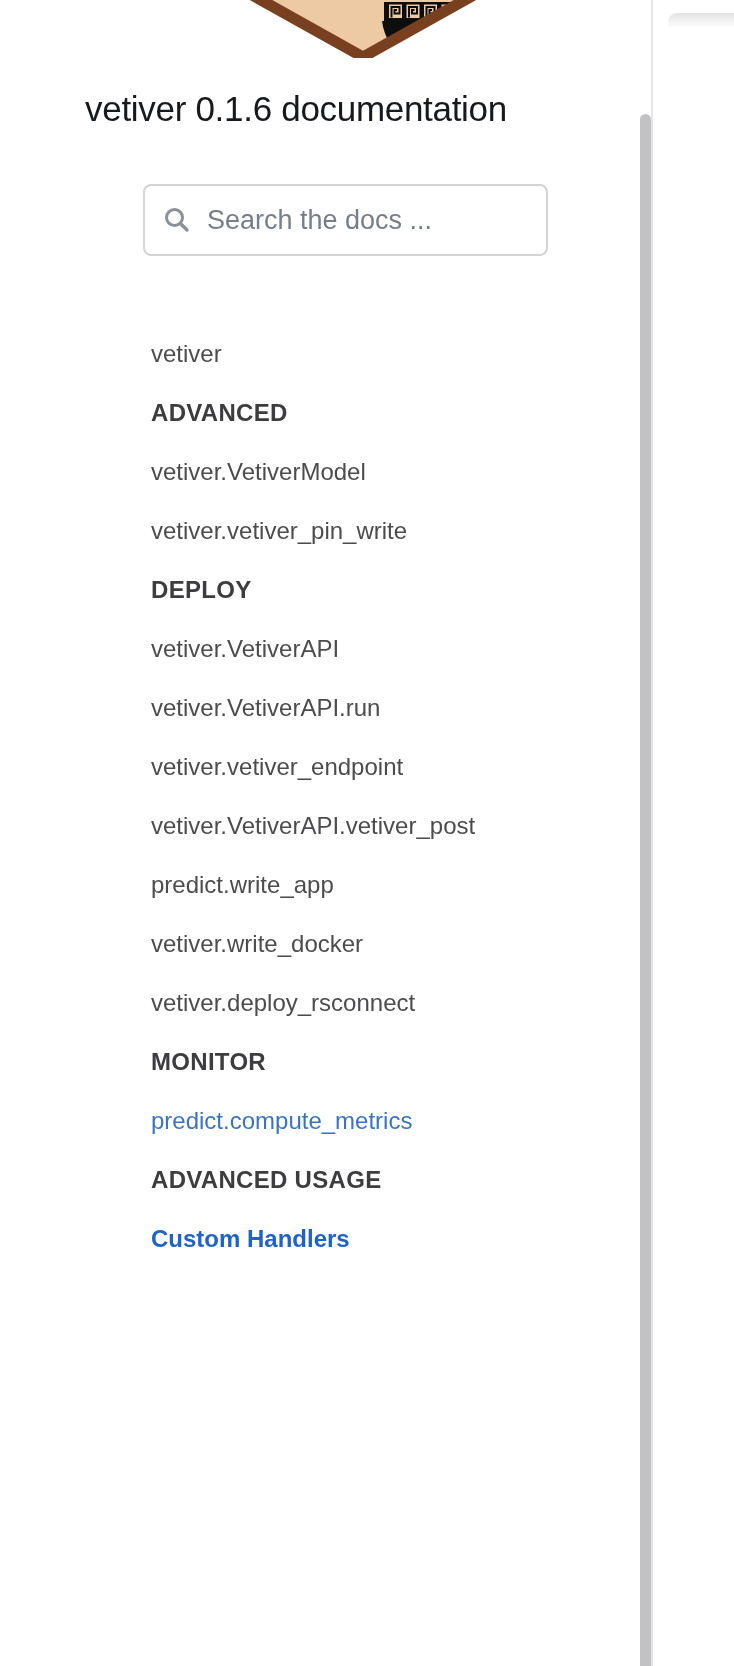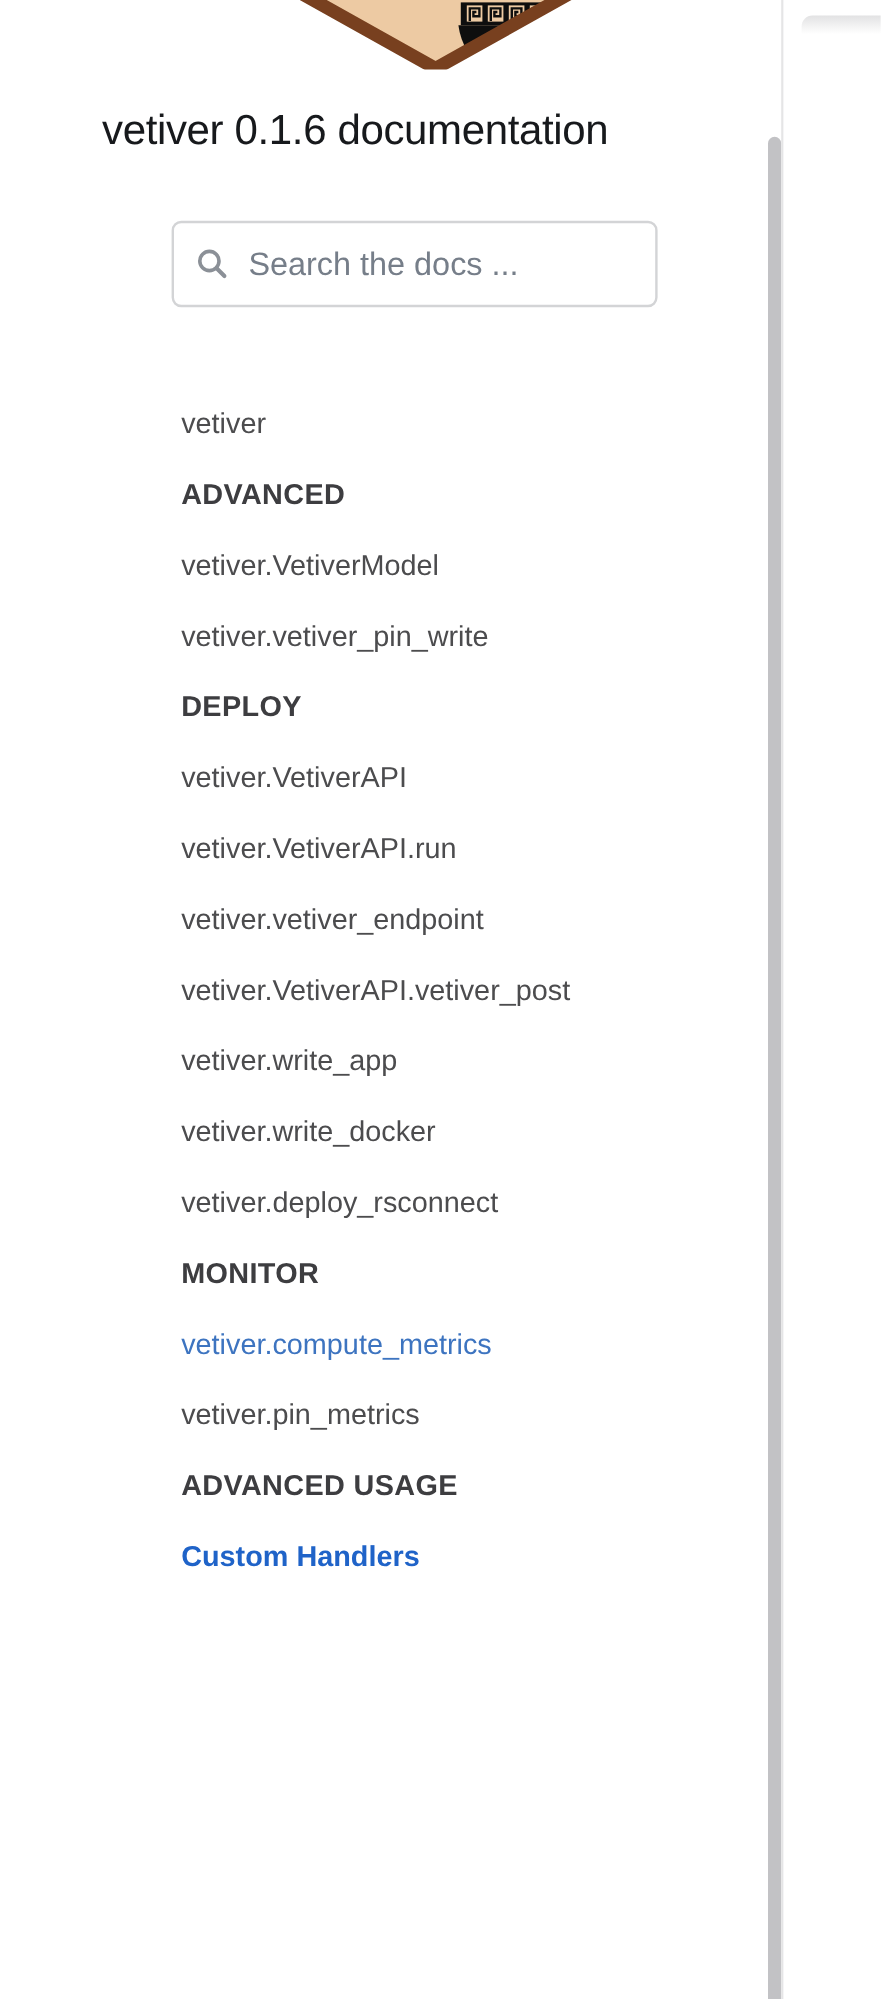--- a/index.html
+++ b/index.html
@@ -154,26 +154,25 @@
       <ul>
           <li class="link"><a href="#">vetiver</a></li>
           <li class="caption">ADVANCED</li>
           <li class="link"><a href="#">vetiver.VetiverModel</a></li>
           <li class="link"><a href="#">vetiver.vetiver_pin_write</a></li>
           <li class="caption">DEPLOY</li>
           <li class="link"><a href="#">vetiver.VetiverAPI</a></li>
           <li class="link"><a href="#">vetiver.VetiverAPI.run</a></li>
           <li class="link"><a href="#">vetiver.vetiver_endpoint</a></li>
           <li class="link"><a href="#">vetiver.VetiverAPI.vetiver_post</a></li>
-          <li class="link"><a href="#">vetiver.write_app</a></li>
+          <li class="link"><a href="#">predict.write_app</a></li>
           <li class="link"><a href="#">vetiver.write_docker</a></li>
           <li class="link"><a href="#">vetiver.deploy_rsconnect</a></li>
           <li class="caption">MONITOR</li>
-          <li class="link active"><a href="#">vetiver.compute_metrics</a></li>
-          <li class="link"><a href="#">vetiver.pin_metrics</a></li>
+          <li class="link active"><a href="#">predict.compute_metrics</a></li>
           <li class="caption">ADVANCED USAGE</li>
           <li class="link emphasis"><a href="#">Custom Handlers</a></li>
         </ul>
     </nav>
   </div>
 </div>
 
 <div class="scrollbar-thumb"></div>
 <div class="divider"></div>
 

